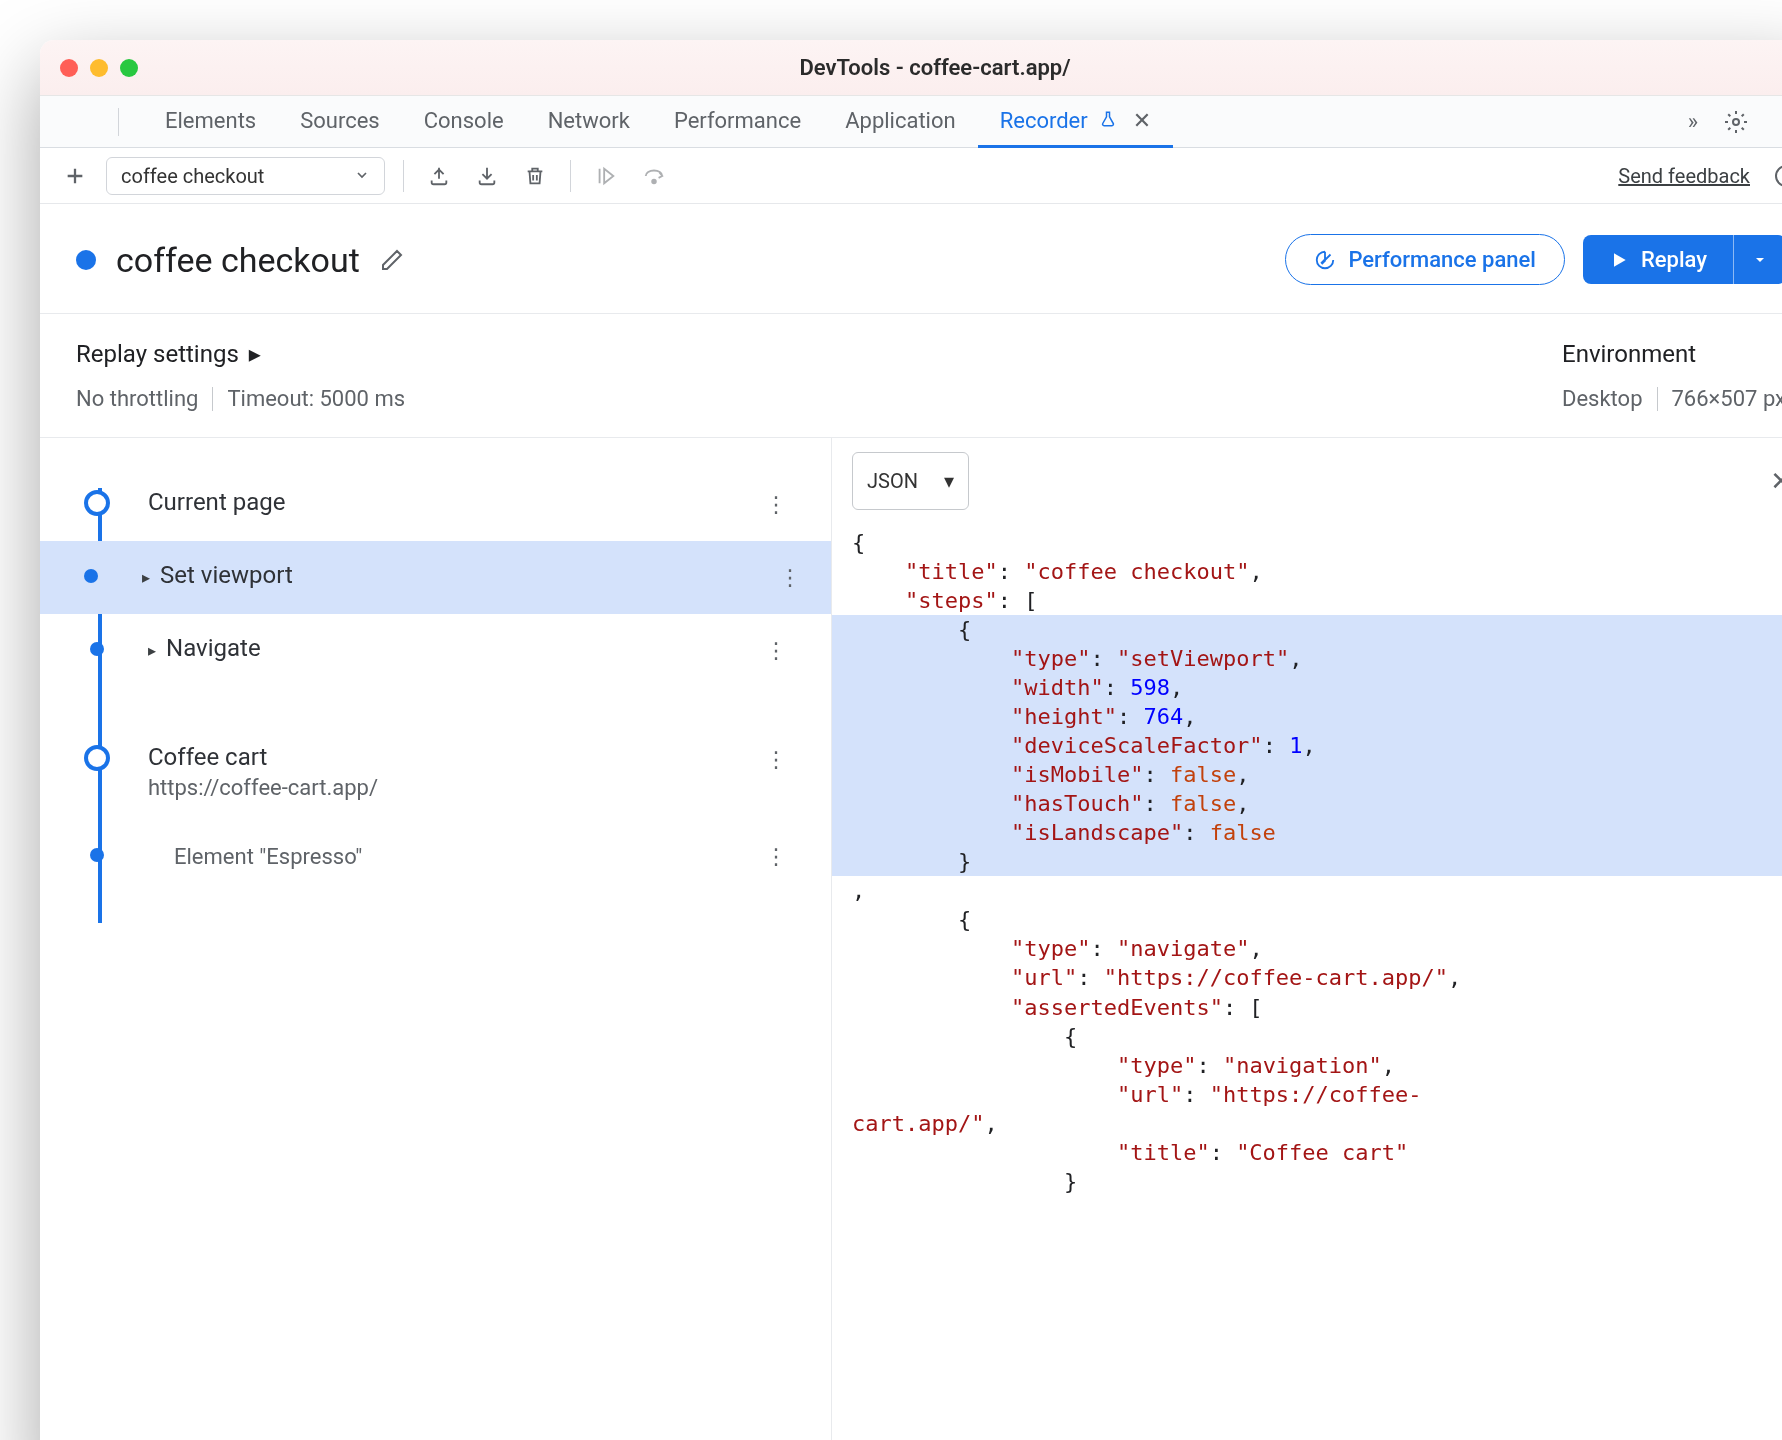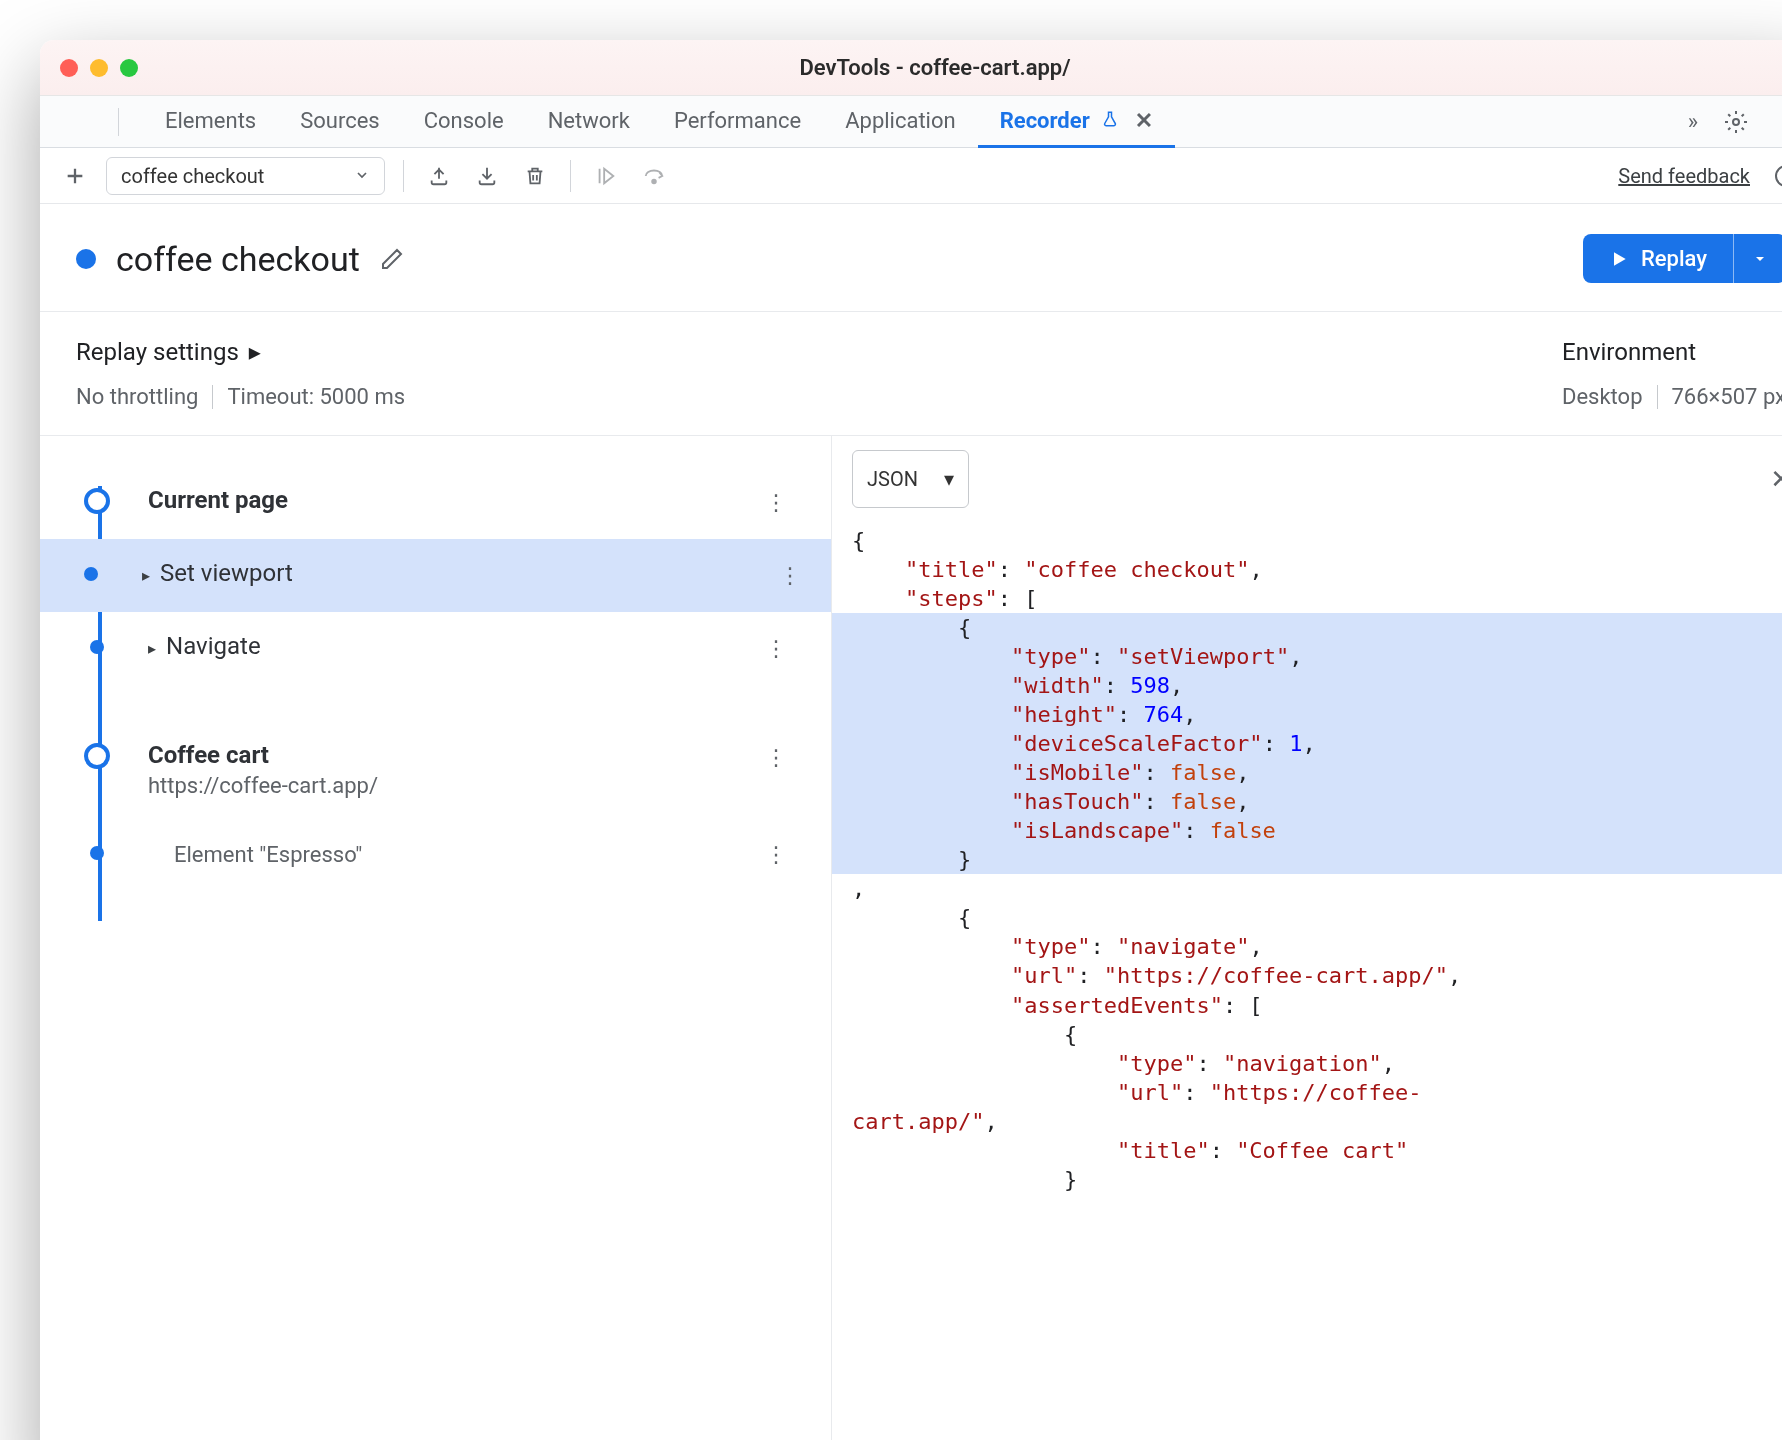--- a/index.html
+++ b/index.html
@@ -14,21 +14,21 @@
     .tl-red { background: #ff5f57; }
     .tl-yel { background: #febc2e; }
     .tl-grn { background: #28c840; }
     .titlebar-title { flex: 1; text-align: center; font-size: 22px; font-weight: 600; color: #2b2b2b; margin-left: -70px; }
     
     
     .tabbar { height: 52px; display: flex; align-items: center; padding: 0 18px; border-bottom: 1px solid #d9dde2; background: #fafbfc; gap: 6px; }
     .tabbar-left-icons { display: flex; gap: 18px; align-items: center; margin-right: 18px; }
     .tabbar-tabs { display: flex; gap: 0; align-items: center; }
     .tab { padding: 12px 22px; font-size: 22px; color: #5f6368; cursor: pointer; border-bottom: 3px solid transparent; }
-    .tab.active { color: #1a73e8; border-bottom-color: #1a73e8; font-weight: 700; }
+    .tab.active { color: #1a73e8; border-bottom-color: #1a73e8; font-weight: 400; }
     .tab.active .flask { color: #1a73e8; }
     .tabbar-right { margin-left: auto; display: flex; align-items: center; gap: 14px; }
     
     
     .toolbar { height: 56px; display: flex; align-items: center; padding: 0 18px; border-bottom: 1px solid #e6e8eb; gap: 14px; }
     .toolbar select, .toolbar .rec-select { height: 38px; border: 1px solid #d2d5da; border-radius: 6px; padding: 0 14px; font-size: 20px; display: flex; align-items: center; gap: 90px; cursor: pointer; }
     .toolbar .vdivider { width: 1px; height: 32px; background: #d2d5da; margin: 0 4px; }
     .toolbar-right { margin-left: auto; display: flex; align-items: center; gap: 18px; }
     .link-underline { text-decoration: underline; font-size: 20px; color: #3c4043; cursor: pointer; text-align: center; }
     
@@ -60,21 +60,21 @@
     .code-pane { flex: 1; overflow: auto; position: relative; background: #fff; }
     
     
     .timeline { padding: 30px 20px 30px 44px; position: relative; }
     .tline { position: absolute; left: 58px; top: 50px; bottom: 0; width: 4px; background: #1a73e8; }
     .step-row { display: flex; align-items: flex-start; padding: 20px 14px 20px 0; position: relative; }
     .step-marker { width: 26px; height: 26px; border: 4px solid #1a73e8; border-radius: 50%; background: #fff; z-index: 2; flex-shrink: 0; margin-top: 2px; }
     .step-marker.solid { width: 14px; height: 14px; background: #1a73e8; border: none; margin-left: 6px; margin-top: 8px; }
     .step-content { margin-left: 38px; flex: 1; }
     .step-content.sub { margin-left: 44px; }
-    .step-title { font-size: 24px; font-weight: 700; color: #2f3237; }
+    .step-title { font-size: 24px; font-weight: 400; color: #2f3237; }
     .step-title.sub { font-weight: 400; }
     .step-sub { font-size: 22px; color: #5f6368; margin-top: 4px; }
     .step-kebab { color: #5f6368; padding: 4px 10px; cursor: pointer; font-size: 22px; }
     .step-row.selected { background: #d4e2fb; margin-left: -44px; padding-left: 44px; margin-right: -20px; padding-right: 20px; }
     .step-row.selected .step-marker { margin-left: 0; }
     .step-arrow { margin-right: 10px; color: #3c4043; font-size: 16px; }
     
     
     .code-header { display: flex; align-items: center; padding: 14px 20px; }
     .format-select { border: 1px solid #c6c9cd; border-radius: 6px; padding: 16px 14px; font-size: 20px; display: flex; align-items: center; gap: 26px; cursor: pointer; }
@@ -201,20 +201,27 @@
 
   <div class="header-sec">
     <span class="rec-dot"></span>
     <span class="rec-title">coffee checkout</span>
     <span class="ibtn" style="margin-left:14px">
       <svg width="24" height="24" viewBox="0 0 24 24" fill="none" stroke="#5f6368" stroke-width="2">
           <path d="M17 3l4 4L7 21H3v-4L17 3z"></path>
         </svg>
     </span>
     <div class="header-actions">
+      <div class="pill-btn">
+        <svg width="22" height="22" viewBox="0 0 24 24" fill="none" stroke="#1a73e8" stroke-width="2">
+            <path d="M12 3a9 9 0 1 0 9 9M12 3v9l6-6"></path>
+            <path d="M12 12 8 16" stroke-width="3"></path>
+          </svg>
+        <span>Performance panel</span>
+      </div>
       <div class="replay-btn">
         <div class="main">
           <svg width="20" height="20" viewBox="0 0 24 24" fill="#fff">
               <path d="M6 4l14 8-14 8V4z"></path>
             </svg>
           <span>Replay</span>
         </div>
         <div class="drop">
           <svg width="16" height="16" viewBox="0 0 24 24" fill="#fff">
               <path d="M6 9l6 6 6-6z"></path>

